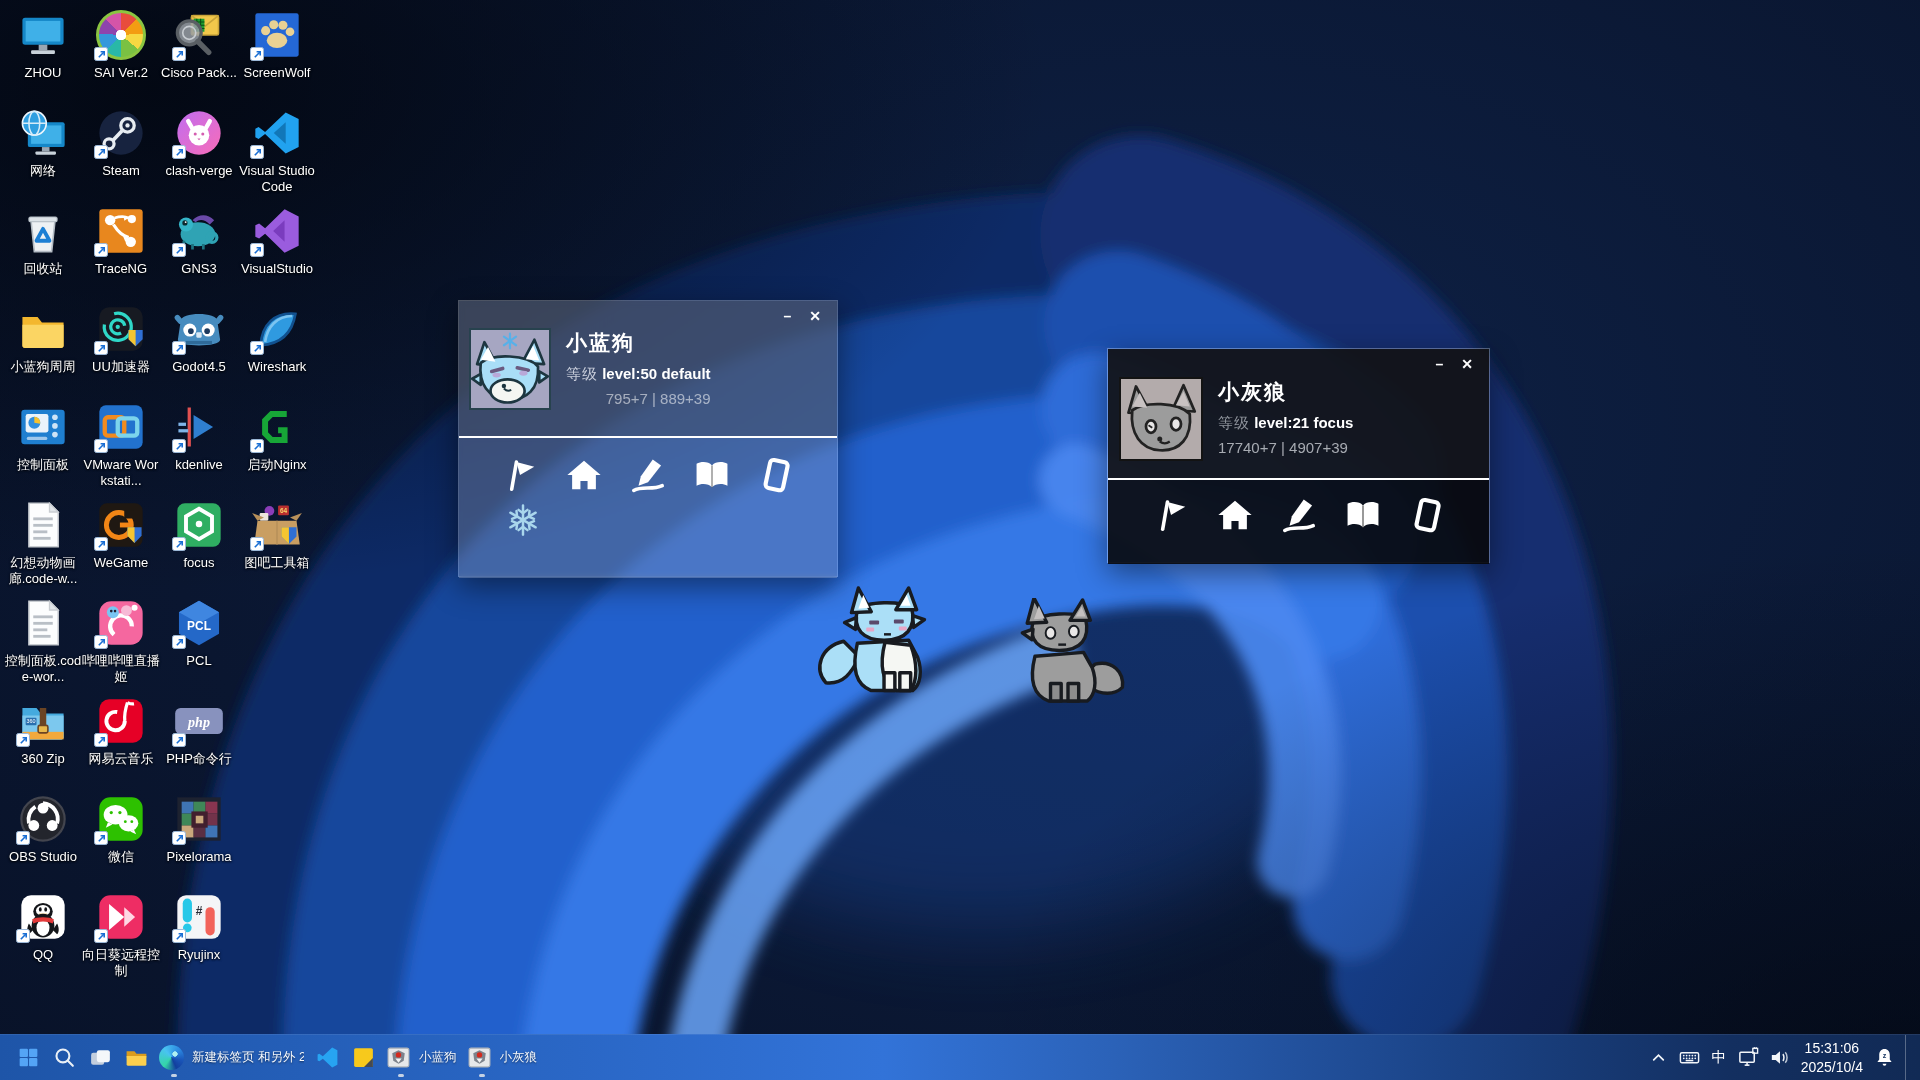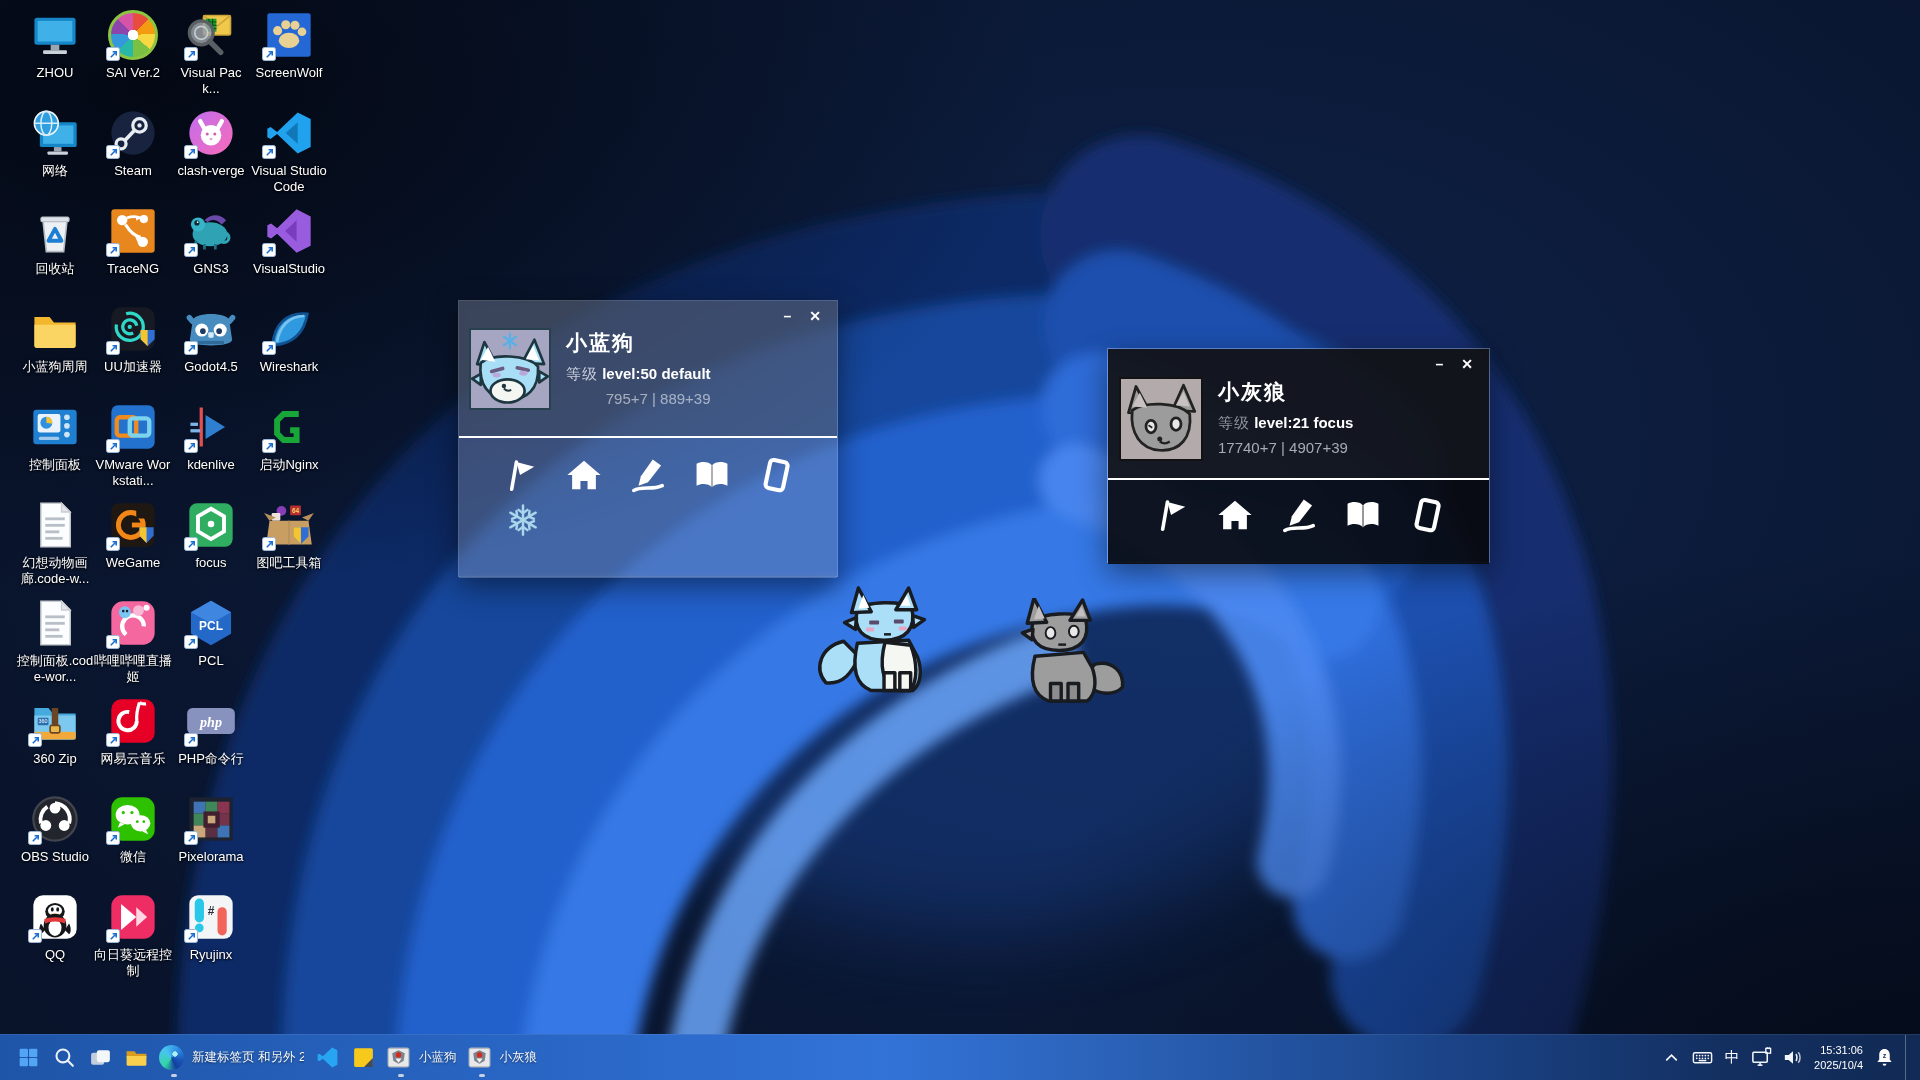--- a/index.html
+++ b/index.html
@@ -2,21 +2,21 @@
 <html><head>
 <meta charset="utf-8">
 <style>
   html,body{margin:0;padding:0;background:#04080f;}
   .screen{position:relative;width:1920px;height:1080px;overflow:hidden;
     font-family:"Liberation Sans",sans-serif;
     background:radial-gradient(120% 140% at 62% 40%, #0e2146 0%, #0a1630 45%, #060d1e 100%);}
   .wallpaper{position:absolute;inset:0;width:100%;height:100%;display:block;}
 
   
-  .desktop{position:absolute;left:16px;top:6px;display:grid;grid-auto-flow:column;
+  .desktop{position:absolute;left:4px;top:6px;display:grid;grid-auto-flow:column;
     grid-template-rows:repeat(10,98px);grid-template-columns:repeat(4,78px);}
   .desk-cell{width:78px;display:flex;flex-direction:column;align-items:center;padding-top:2px;border-radius:4px;}
   .icon-wrap{position:relative;width:54px;height:54px;display:flex;align-items:center;justify-content:center;}
   .icon-wrap svg{width:52px;height:52px;display:block;}
   .shortcut{position:absolute;left:0;bottom:1px;width:14px;height:14px;background:#fff;border-radius:2.5px;
     border:1px solid #9bb8d8;display:flex;align-items:center;justify-content:center;box-sizing:border-box;}
   .shortcut svg{width:9px;height:9px;}
   .desk-label{margin-top:3px;font-size:13px;line-height:1.22;color:#fff;text-align:center;
     text-shadow:0 1px 2px rgba(0,0,0,.95),0 0 3px rgba(0,0,0,.6);max-width:84px;word-break:break-all;}
   .sai-wheel{width:44px;height:44px;border-radius:50%;border:3px solid #8bc541;
@@ -82,21 +82,21 @@
   .tb-dot{position:absolute;left:50%;transform:translateX(-50%);bottom:2px;width:6px;height:3px;border-radius:2px;background:#c4d1e4;}
   .tb-app .tb-dot{left:17px;transform:none;}
   .edge-ball{width:25px;height:25px;border-radius:50%;flex:none;
     background:radial-gradient(circle at 64% 36%,#aef0f2 0 11%,rgba(0,0,0,0) 12%),
     conic-gradient(from 220deg,#35d5a8,#49c3f2 28%,#2b87e0 52%,#1a55b8 68%,#123f9e 82%,#35d5a8);}
   .tb-right{margin-left:auto;display:flex;align-items:center;height:100%;padding-right:8px;}
   .tray-btn{position:relative;background:none;border:0;height:40px;min-width:28px;padding:0 4px;border-radius:5px;
     display:flex;align-items:center;justify-content:center;color:#f2f5f9;}
   .tray-btn svg{width:23px;height:23px;display:block;}
   .ime-zh{font-size:14.5px;color:#fff;font-weight:500;}
-  .clock{color:#fff;font-size:11px;line-height:1.32;text-align:right;padding:0 6px;}
+  .clock{color:#fff;font-size:14px;line-height:1.32;padding:0 6px;}
   .show-desktop{width:6px;height:100%;border-left:1px solid rgba(255,255,255,.3);margin-left:5px;}
   button{font-family:inherit;}
 </style>
 </head>
 <body>
 
 <div class="screen">
 
   <svg class="wallpaper" viewBox="0 0 1920 1080" preserveAspectRatio="none">
     <defs>
@@ -471,21 +471,21 @@
             <circle cx="15" cy="22" r="6" fill="none" stroke="#c8cdd2" stroke-width="1.5"></circle>
             <line x1="23" y1="30" x2="33" y2="40" stroke="#5a5f64" stroke-width="5" stroke-linecap="round"></line>
           </svg>
           <span class="shortcut">
             <svg viewBox="0 0 10 10" fill="none" stroke="#1a6fd4" stroke-width="1.8">
               <path d="M2,8 L8,2"></path>
               <path d="M4,2 h4 v4"></path>
             </svg>
           </span>
         </div>
-        <div class="desk-label">Visual Pack...</div>
+        <div class="desk-label">Cisco Pack...</div>
       </div>
       <div class="desk-cell">
         <div class="icon-wrap">
           <svg viewBox="0 0 48 48">
             <defs>
               <linearGradient id="cv" x1="0" y1="0" x2="1" y2="1">
                 <stop offset="0" stop-color="#c06df0"></stop>
                 <stop offset="1" stop-color="#f86cb8"></stop>
               </linearGradient>
             </defs>

